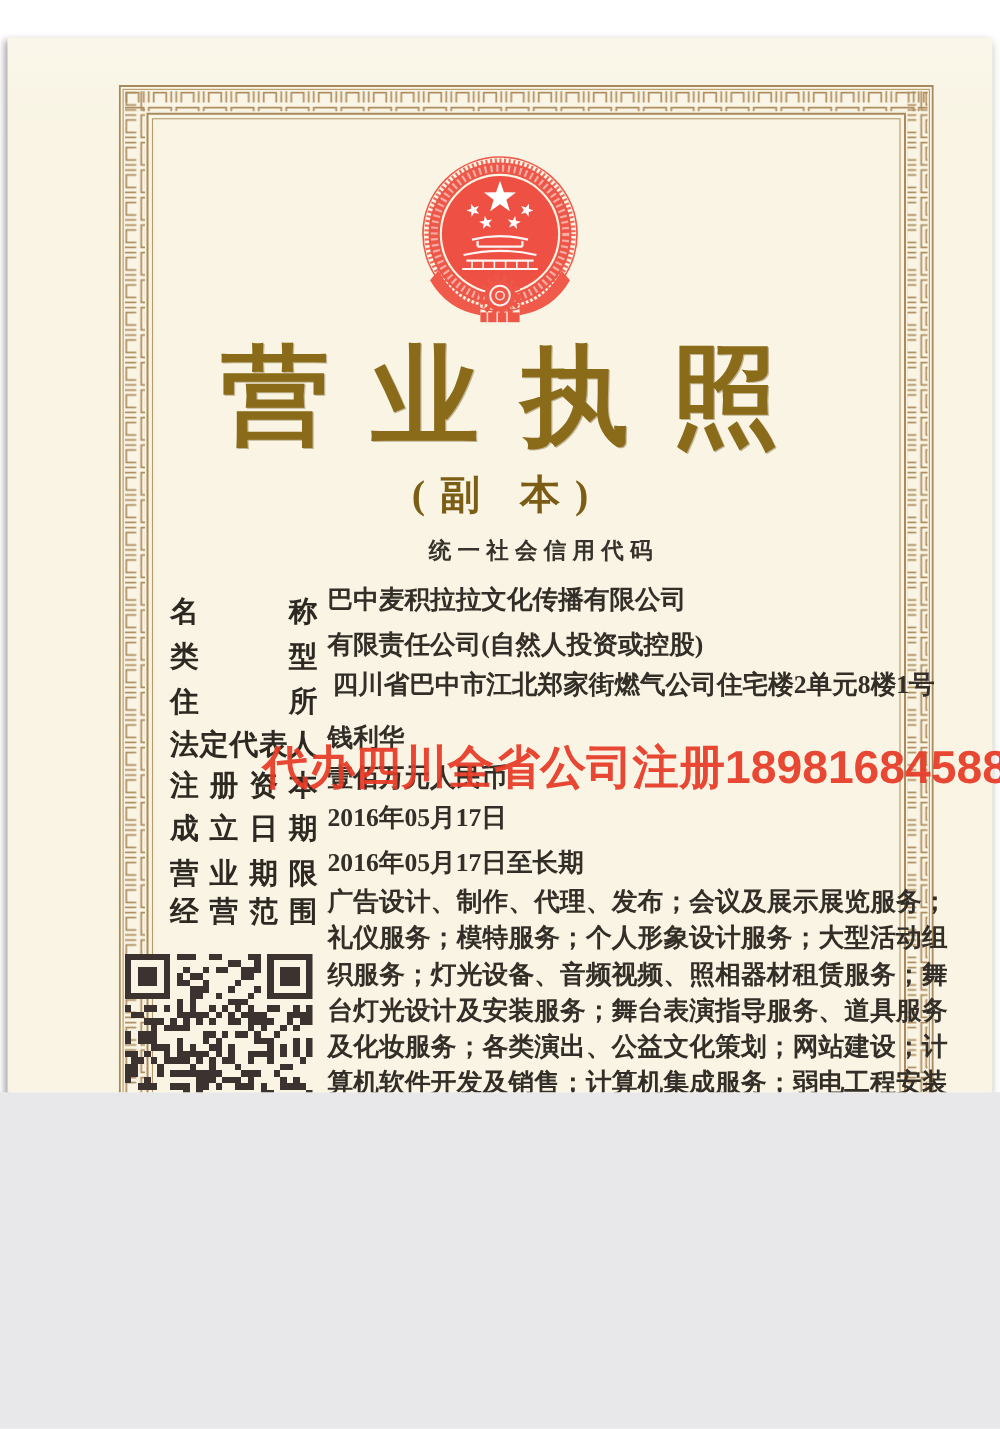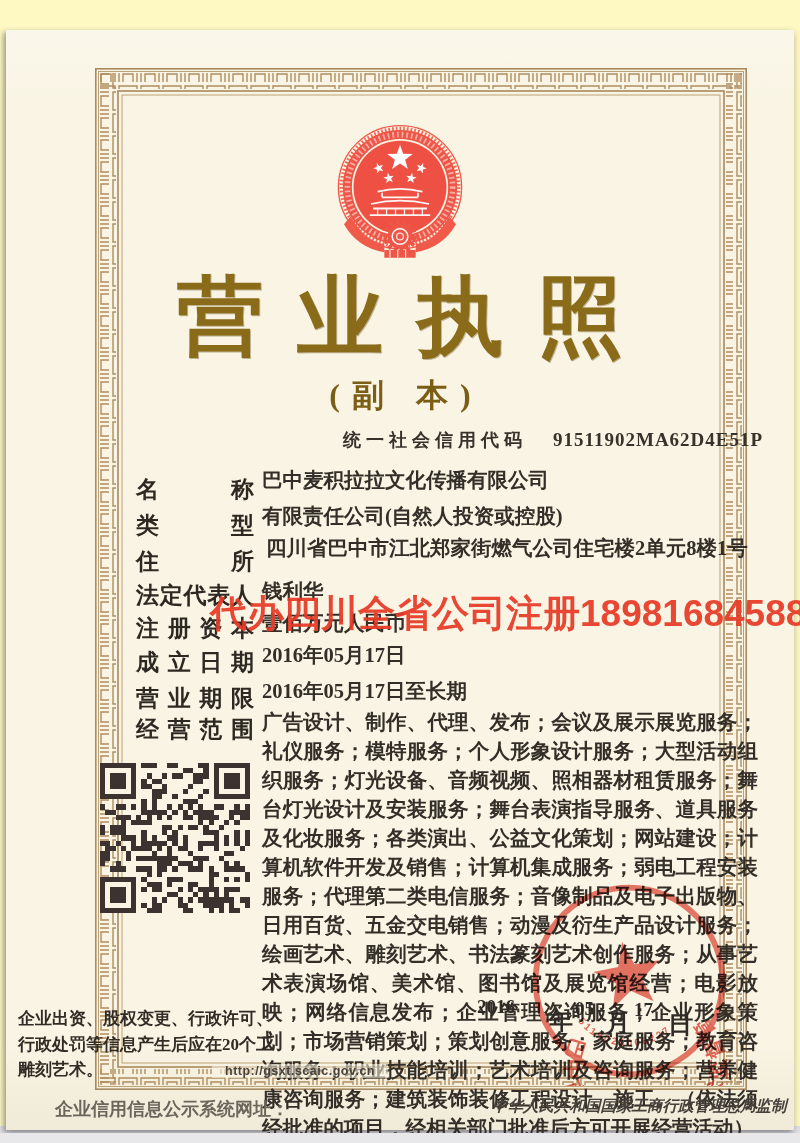--- a/index.html
+++ b/index.html
@@ -1,16 +1,16 @@
 <!DOCTYPE html>
 <html><head>
 <meta charset="utf-8">
 <style>
   html,body{margin:0;padding:0;background:#e8e8ea;}
-  .photo{position:relative;width:800px;height:1133px;background:#fef9c3;overflow:hidden;
+  .photo{position:relative;width:800px;height:874px;background:#ffffff;overflow:hidden;
          font-family:"Liberation Serif","DejaVu Serif",serif;}
   .backdrop-low{position:absolute;left:0;right:0;top:1126px;height:17px;background:#e2e2e5;}
   .backdrop-strip{position:absolute;left:0;right:0;top:1133px;height:10px;background:#9b9ca2;}
   .paper{position:absolute;left:6px;top:30px;width:788px;height:1100px;background:#f9f4e3;
          box-shadow:-3px 2px 5px rgba(60,60,70,.35),0 4px 7px rgba(60,60,70,.3);}
   .paper::after{content:"";position:absolute;inset:0;
          background:linear-gradient(180deg,rgba(255,255,255,.25),rgba(0,0,0,0) 8%,rgba(0,0,0,0) 92%,rgba(120,100,70,.07));}
   .frame-svg{position:absolute;left:95px;top:68px;}
   .emblem{position:absolute;left:332px;top:120px;}
   .title{position:absolute;left:0;top:272px;width:800px;text-align:center;
@@ -103,21 +103,20 @@
     <circle cx="60" cy="104" r="3" fill="none" stroke="#fff" stroke-width="1.1" opacity=".8"></circle>
     <rect x="46" y="116" width="28" height="7" fill="#ee5647"></rect>
     <path d="M51 116 V123 M58 116 V123 M65 116 V123" stroke="#fff" stroke-width="1.1" opacity=".8"></path>
   </svg>
 
   <div class="title"><span>营业执照</span></div>
   <div class="subtitle"><span>(副 本)</span></div>
 
   <div class="code-line">
     <span class="code-label">统一社会信用代码</span>
-    <span class="code-value">91511902MA62D4E51P</span>
   </div>
 
   <div class="flabel" style="top:477px">名称</div>
   <div class="flabel" style="top:513px">类型</div>
   <div class="flabel" style="top:549px">住所</div>
   <div class="flabel" style="top:583px">法定代表人</div>
   <div class="flabel" style="top:616px">注册资本</div>
   <div class="flabel" style="top:650px">成立日期</div>
   <div class="flabel" style="top:686px">营业期限</div>
   <div class="flabel" style="top:717px">经营范围</div>

